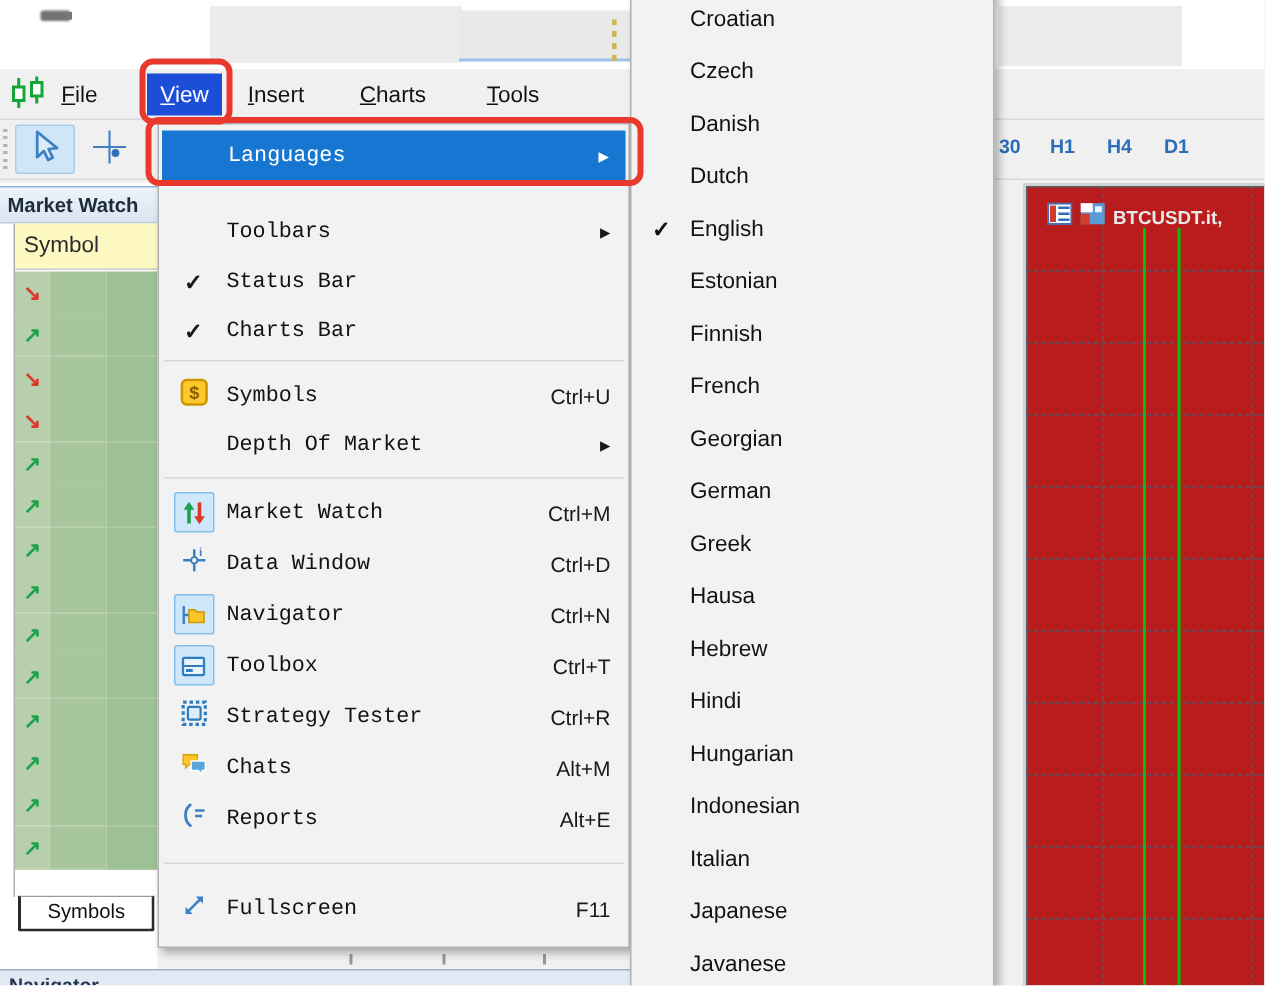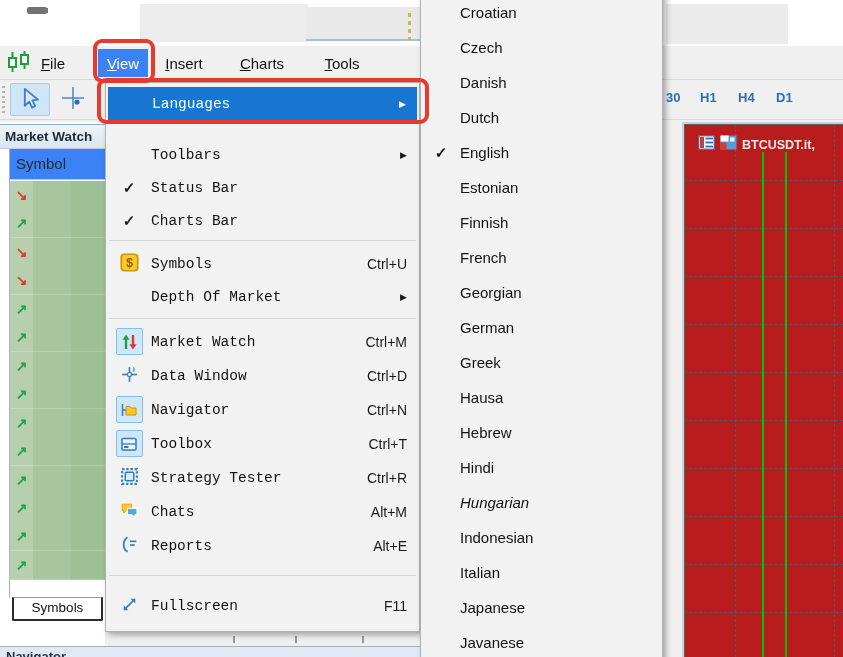--- a/index.html
+++ b/index.html
@@ -13,39 +13,39 @@
   #title-smudge { position:absolute; left:27px; top:7px; width:20px; height:7px; background:#5a5a5a; border-radius:2px; filter:blur(0.7px); opacity:.85; }
   #title-smudge2 { position:absolute; left:44px; top:8px; width:4px; height:5px; background:#777; }
   #title-blueline { position:absolute; left:306px; top:39px; width:114px; height:2px; background:#9fc3e8; }
   #title-yellow { position:absolute; left:408px; top:13px; width:3px; height:30px;
     background:repeating-linear-gradient(180deg,#cdb653 0 4px, transparent 4px 8px); }
 
   
   #menubar { left:0; top:46px; width:843px; height:34px; background:#f0f0f0; border-bottom:1px solid #d9d9d9; }
   .mb-item { position:absolute; top:3px; height:28px; display:flex; align-items:center; justify-content:center;
     font-size:15px; color:#121212; cursor:default; }
-  .mb-item.sel { background:#3b82f6; color:#fff; }
+  .mb-item.sel { background:#1d4ed8; color:#fff; }
   .mb-item .acc { text-decoration:underline; }
   #logo { position:absolute; left:6px; top:4px; width:26px; height:26px; }
 
   
   #toolbar { left:0; top:80px; width:843px; height:40px; background:#f0f0f0; border-bottom:1px solid #d9d9d9; }
   #grip { position:absolute; left:2px; top:6px; width:3px; height:28px;
     background:repeating-linear-gradient(180deg,#b5b5b5 0 2px, transparent 2px 5px); }
   #cursor-btn { position:absolute; left:10px; top:3px; width:40px; height:33px; background:#cfe6f8;
     border:1px solid #a8cdec; border-radius:2px; display:flex; align-items:center; justify-content:center; }
   #crosshair-btn { position:absolute; left:57px; top:5px; width:32px; height:30px; display:flex; align-items:center; justify-content:center; }
   .tf { position:absolute; top:10px; font-size:13px; font-weight:bold; color:#2a6db8; cursor:default; }
 
   
   #mw-base { left:0; top:122px; width:105px; height:524px; background:#ffffff; }
   #mw-header { left:0; top:124px; width:105px; height:25px; background:linear-gradient(180deg,#eef4fa,#d9e5f1);
     border-top:1px solid #8fb0d0; border-bottom:1px solid #bcccdc; font-size:13.5px; font-weight:bold; color:#1d2b3a;
     line-height:23px; padding-left:5px; white-space:nowrap; overflow:hidden; }
-  #mw-colhead { left:10px; top:149px; width:95px; height:31px; background:#3b82f6; border-bottom:1px solid #c9c9c9;
+  #mw-colhead { left:10px; top:149px; width:95px; height:31px; background:#fef9c3; border-bottom:1px solid #c9c9c9;
     font-size:15px; color:#2b2b2b; line-height:30px; padding-left:6px; }
   #mw-vline { left:9px; top:149px; width:1px; height:449px; background:#aab4bd; }
   .mw-row { position:absolute; left:10px; width:95px; height:29px; display:flex; }
   .mw-arrowcell { width:23px; background:#b7cfad; border-bottom:1px solid #c6dabc; display:flex; align-items:center; justify-content:center;
     font-size:14px; font-weight:bold; }
   .mw-cell-a { width:38px; background:#a7c69e; border-bottom:1px solid #b9d2b0; }
   .mw-cell-b { flex:1; background:#9dc094; border-bottom:1px solid #afcaa5; }
   .up { color:#1fa14b; } .down { color:#d93a2b; }
   #symbols-tab { left:12px; top:597px; width:91px; height:24px; background:#fff; border:2px solid #2a2a2a; border-top:1px solid #9a9a9a;
     font-size:13.5px; color:#111; text-align:center; line-height:20px; z-index:12; border-radius:0 0 2px 2px; }
@@ -465,21 +465,21 @@
         <span>Hausa</span>
       </div>
       <div class="lang-item" style="top: 426px;">
         <span class="lang-check"></span>
         <span>Hebrew</span>
       </div>
       <div class="lang-item" style="top: 461px;">
         <span class="lang-check"></span>
         <span>Hindi</span>
       </div>
-      <div class="lang-item" style="top: 496px; font-style: italic;">
+      <div class="lang-item" style="top: 496px;">
         <span class="lang-check"></span>
         <span>Hungarian</span>
       </div>
       <div class="lang-item" style="top: 531px;">
         <span class="lang-check"></span>
         <span>Indonesian</span>
       </div>
       <div class="lang-item" style="top: 566px;">
         <span class="lang-check"></span>
         <span>Italian</span>

